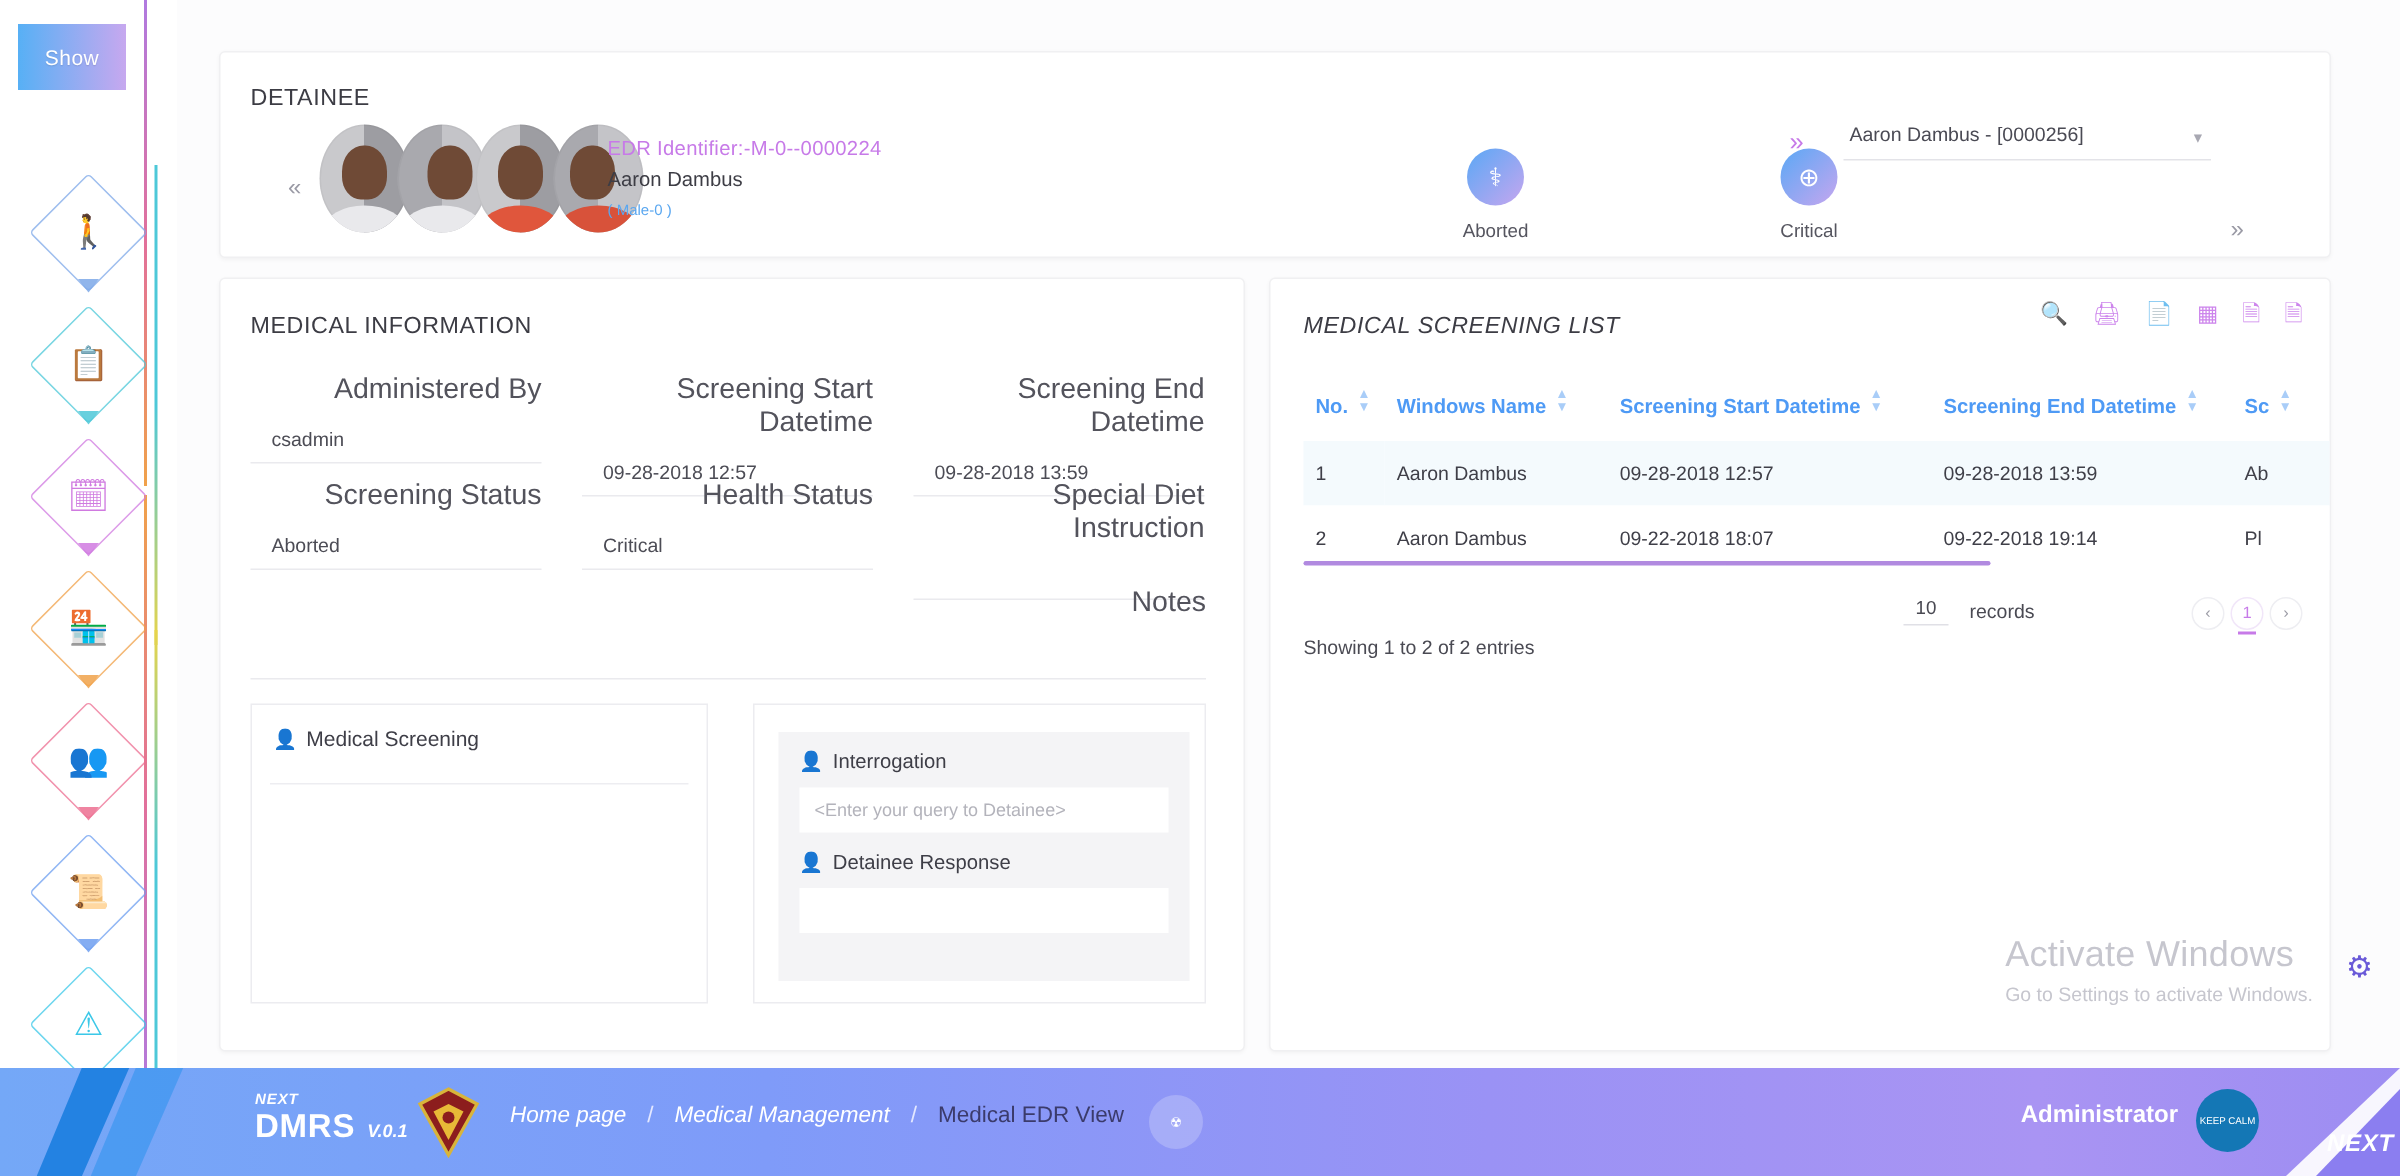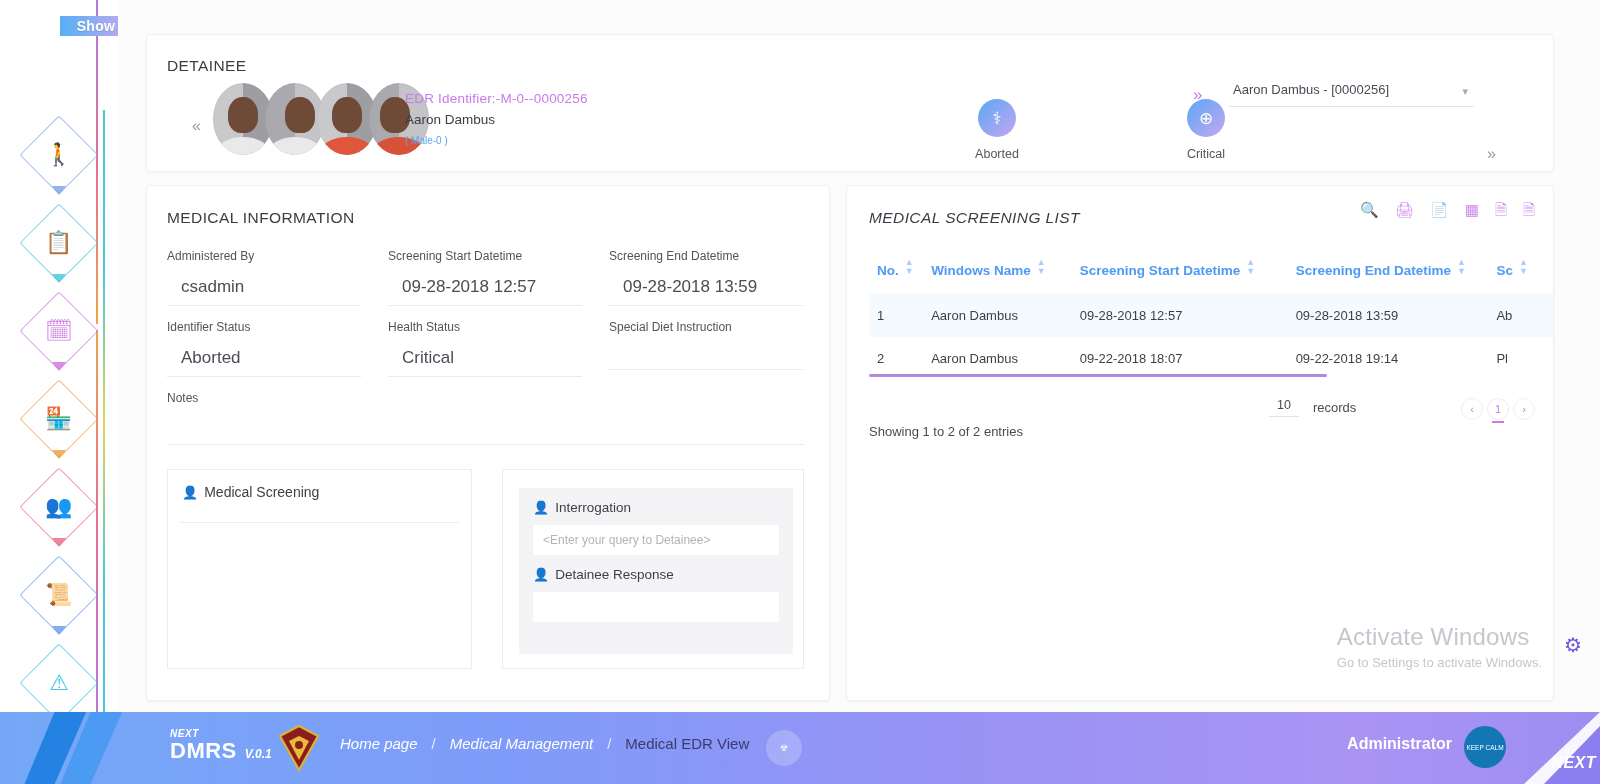--- a/index.html
+++ b/index.html
@@ -19,27 +19,26 @@
   #sidebar-edge-a { position: absolute; left: 96px; top: 0; width: 2px; height: 324px;
     background: linear-gradient(180deg,#b07ae0,#e2709a,#f0a24a); }
   #sidebar-edge-b { position: absolute; left: 103px; top: 110px; width: 2px; height: 320px;
     background: linear-gradient(180deg,#4dc8d8,#4dc8d8,#e8d44a); }
   #sidebar-edge-c { position: absolute; left: 96px; top: 330px; width: 2px; height: 404px;
     background: linear-gradient(180deg,#f0a24a,#e2709a,#b07ae0); }
   #sidebar-edge-d { position: absolute; left: 103px; top: 420px; width: 2px; height: 314px;
     background: linear-gradient(180deg,#e8d44a,#4dc8d8,#4dc8d8); }
 
   #show-btn {
-    position: absolute; left: 12px; top: 16px; width: 72px; height: 20px;
+    position: absolute; left: 12px; top: 16px; width: 72px; height: 44px;
     background: linear-gradient(90deg,#57b0f5,#c7a8ef);
-    color: #fff; font-size: 14px; font-weight: bold;
+    color: #fff; font-size: 14px; font-weight: normal;
     display: flex; align-items: center; justify-content: center;
     border: none; cursor: pointer; letter-spacing: .3px;
     text-shadow: 0 1px 1px rgba(0,0,0,.12);
-    margin-left: 48px;
   }
 
   .nav-item {
     position: absolute; left: 22px; width: 74px; height: 74px;
     display: flex; align-items: center; justify-content: center;
     cursor: pointer;
   }
   .nav-diamond {
     position: absolute; left: 9px; top: 9px; width: 56px; height: 56px;
     transform: rotate(45deg); border: 1.4px solid currentColor;
@@ -113,22 +112,22 @@
     padding: 0 4px; cursor: pointer;
   }
   #detainee-select-caret { position: absolute; right: 6px; top: 12px; color: #a8a8b2; font-size: 11px; }
   #detainee-next { position: absolute; left: 1340px; top: 110px; font-size: 16px; color: #9a9aa5; cursor:pointer; }
 
   
   #medinfo-card { left: 28px; top: 185px; width: 684px; height: 516px; }
   #medinfo-title { position: absolute; left: 20px; top: 23px; }
 
   .field { position: absolute; width: 194px; }
-  .field-label { font-size: 12px; color: #53535c; margin-bottom: 14px; }
-  .field-value { font-size: 17px; color: #4c4c55; padding-left: 14px; padding-bottom: 8px;
+  .field-label { font-size: 19px; color: #53535c; margin-bottom: 14px; text-align: right; }
+  .field-value { font-size: 13px; color: #4c4c55; padding-left: 14px; padding-bottom: 8px;
                  border-bottom: 1px solid #eaeaee; min-height: 22px; }
   .field.col1 { left: 20px; } .field.col2 { left: 241px; } .field.col3 { left: 462px; }
   .field.row1 { top: 63px; } .field.row2 { top: 134px; }
   #field-notes { position: absolute; left: 20px; top: 205px; width: 637px; }
   #field-notes .field-value { min-height: 26px; }
 
   #screening-box {
     position: absolute; left: 20px; top: 283px; width: 305px; height: 200px;
     border: 1px solid #ececf0; background: #fff;
   }
@@ -285,21 +284,21 @@
 
       <div id="photo-prev">«</div>
       <div id="photo-strip">
         <div class="mug m1 bgA"></div>
         <div class="mug m2 bgB"></div>
         <div class="mug m3 bgA"></div>
         <div class="mug m4 bgB"></div>
       </div>
 
       <div id="detainee-info">
-        <div id="edr-id">EDR Identifier:-M-0--0000256</div>
+        <div id="edr-id">EDR Identifier:-M-0--0000224</div>
         <div id="detainee-name">Aaron Dambus</div>
         <div id="detainee-gender">( Male-0 )</div>
       </div>
 
       <div class="status-chip" id="chip-aborted">
         <div class="chip-circle">⚕</div>
         <div class="chip-label">Aborted</div>
       </div>
       <div class="status-chip" id="chip-critical">
         <div class="chip-circle">⊕</div>
@@ -323,21 +322,21 @@
       </div>
       <div class="field col2 row1">
         <div class="field-label">Screening Start Datetime</div>
         <div class="field-value">09-28-2018 12:57</div>
       </div>
       <div class="field col3 row1">
         <div class="field-label">Screening End Datetime</div>
         <div class="field-value">09-28-2018 13:59</div>
       </div>
       <div class="field col1 row2">
-        <div class="field-label">Identifier Status</div>
+        <div class="field-label">Screening Status</div>
         <div class="field-value">Aborted</div>
       </div>
       <div class="field col2 row2">
         <div class="field-label">Health Status</div>
         <div class="field-value">Critical</div>
       </div>
       <div class="field col3 row2">
         <div class="field-label">Special Diet Instruction</div>
         <div class="field-value"></div>
       </div>

